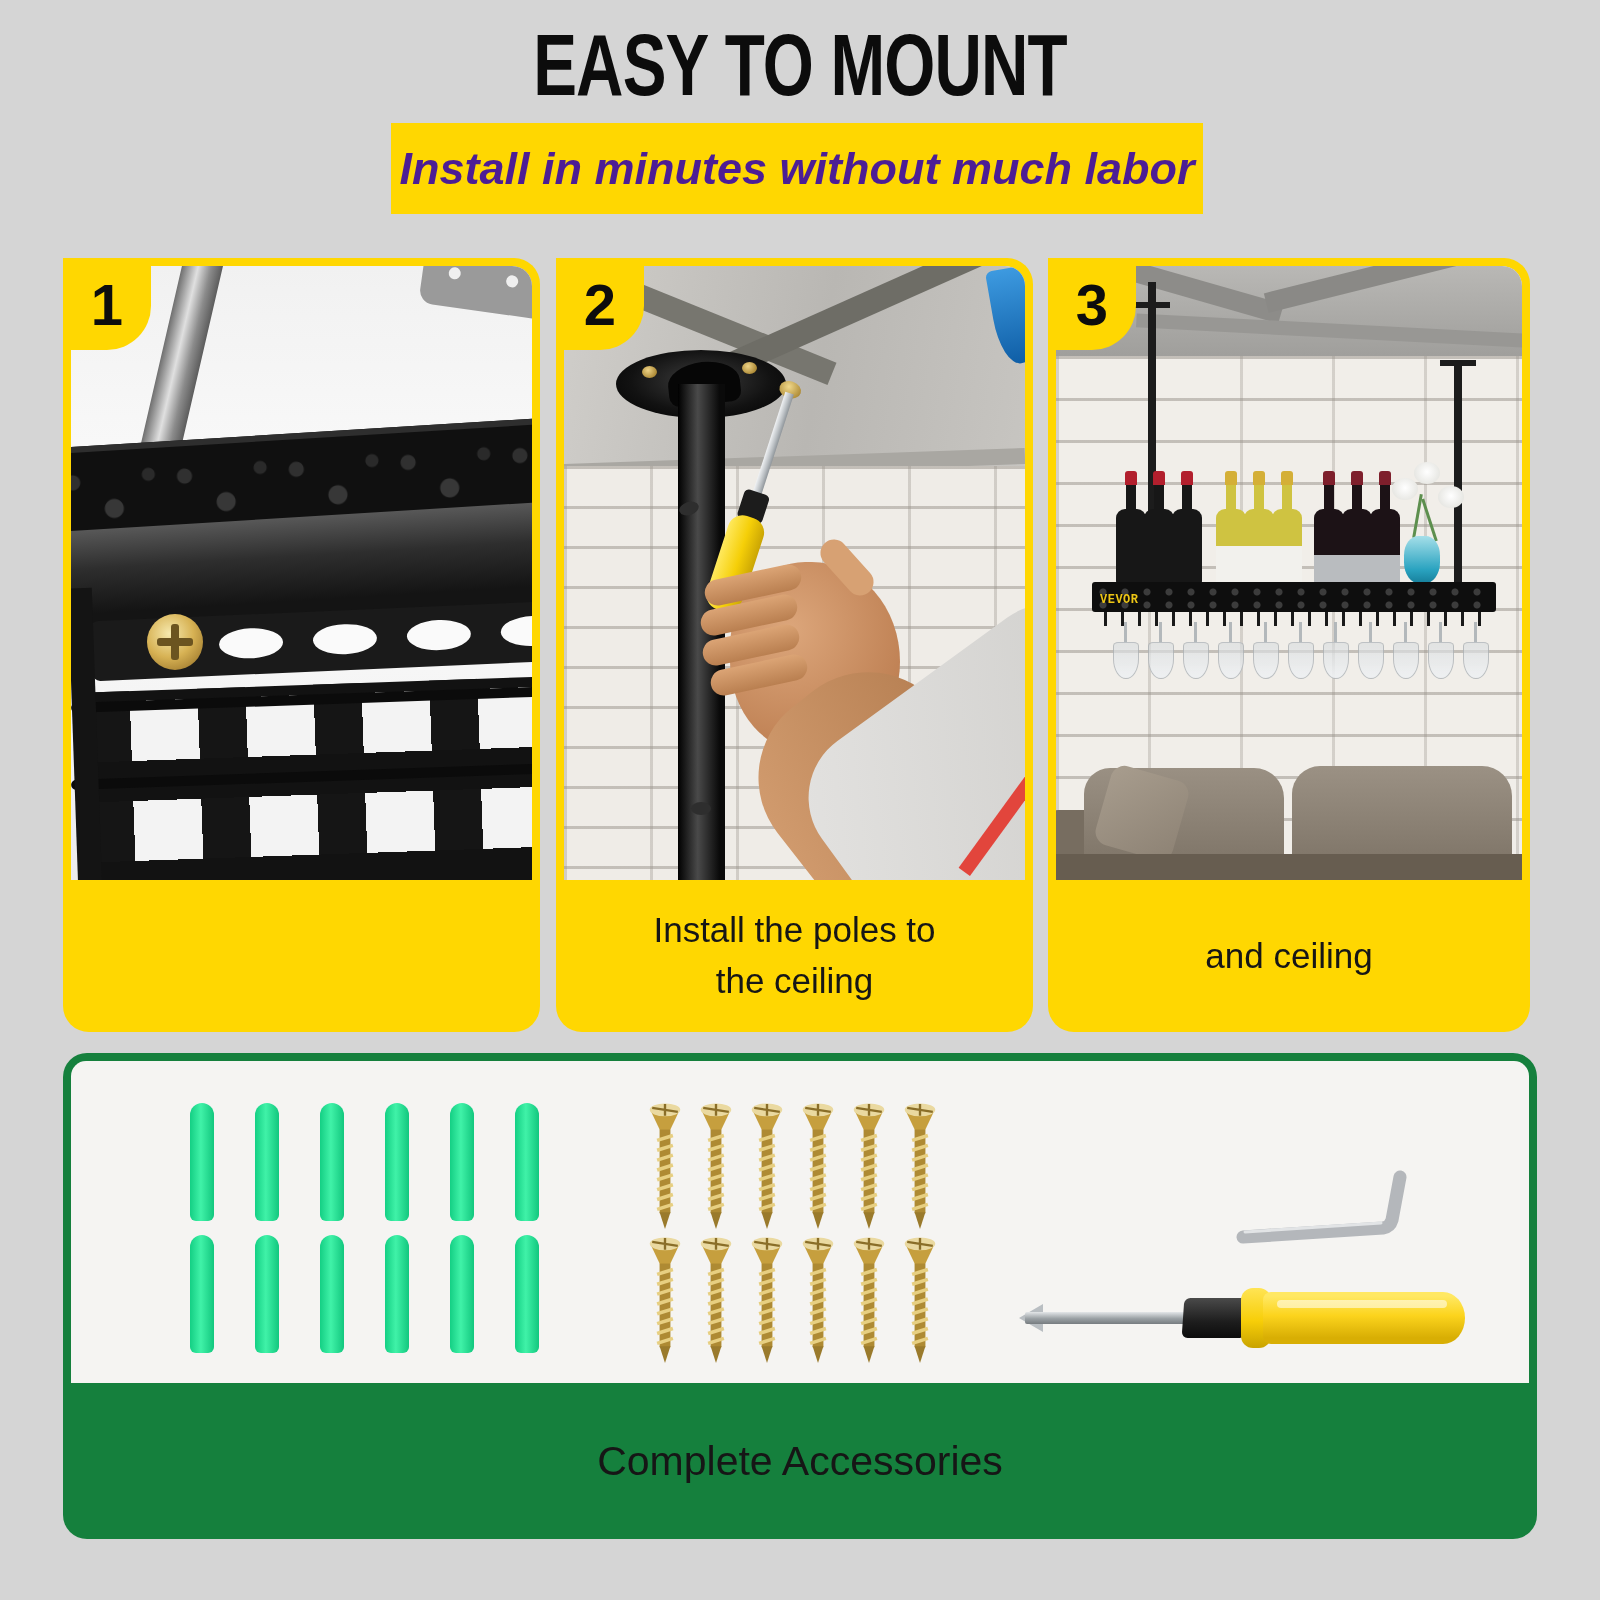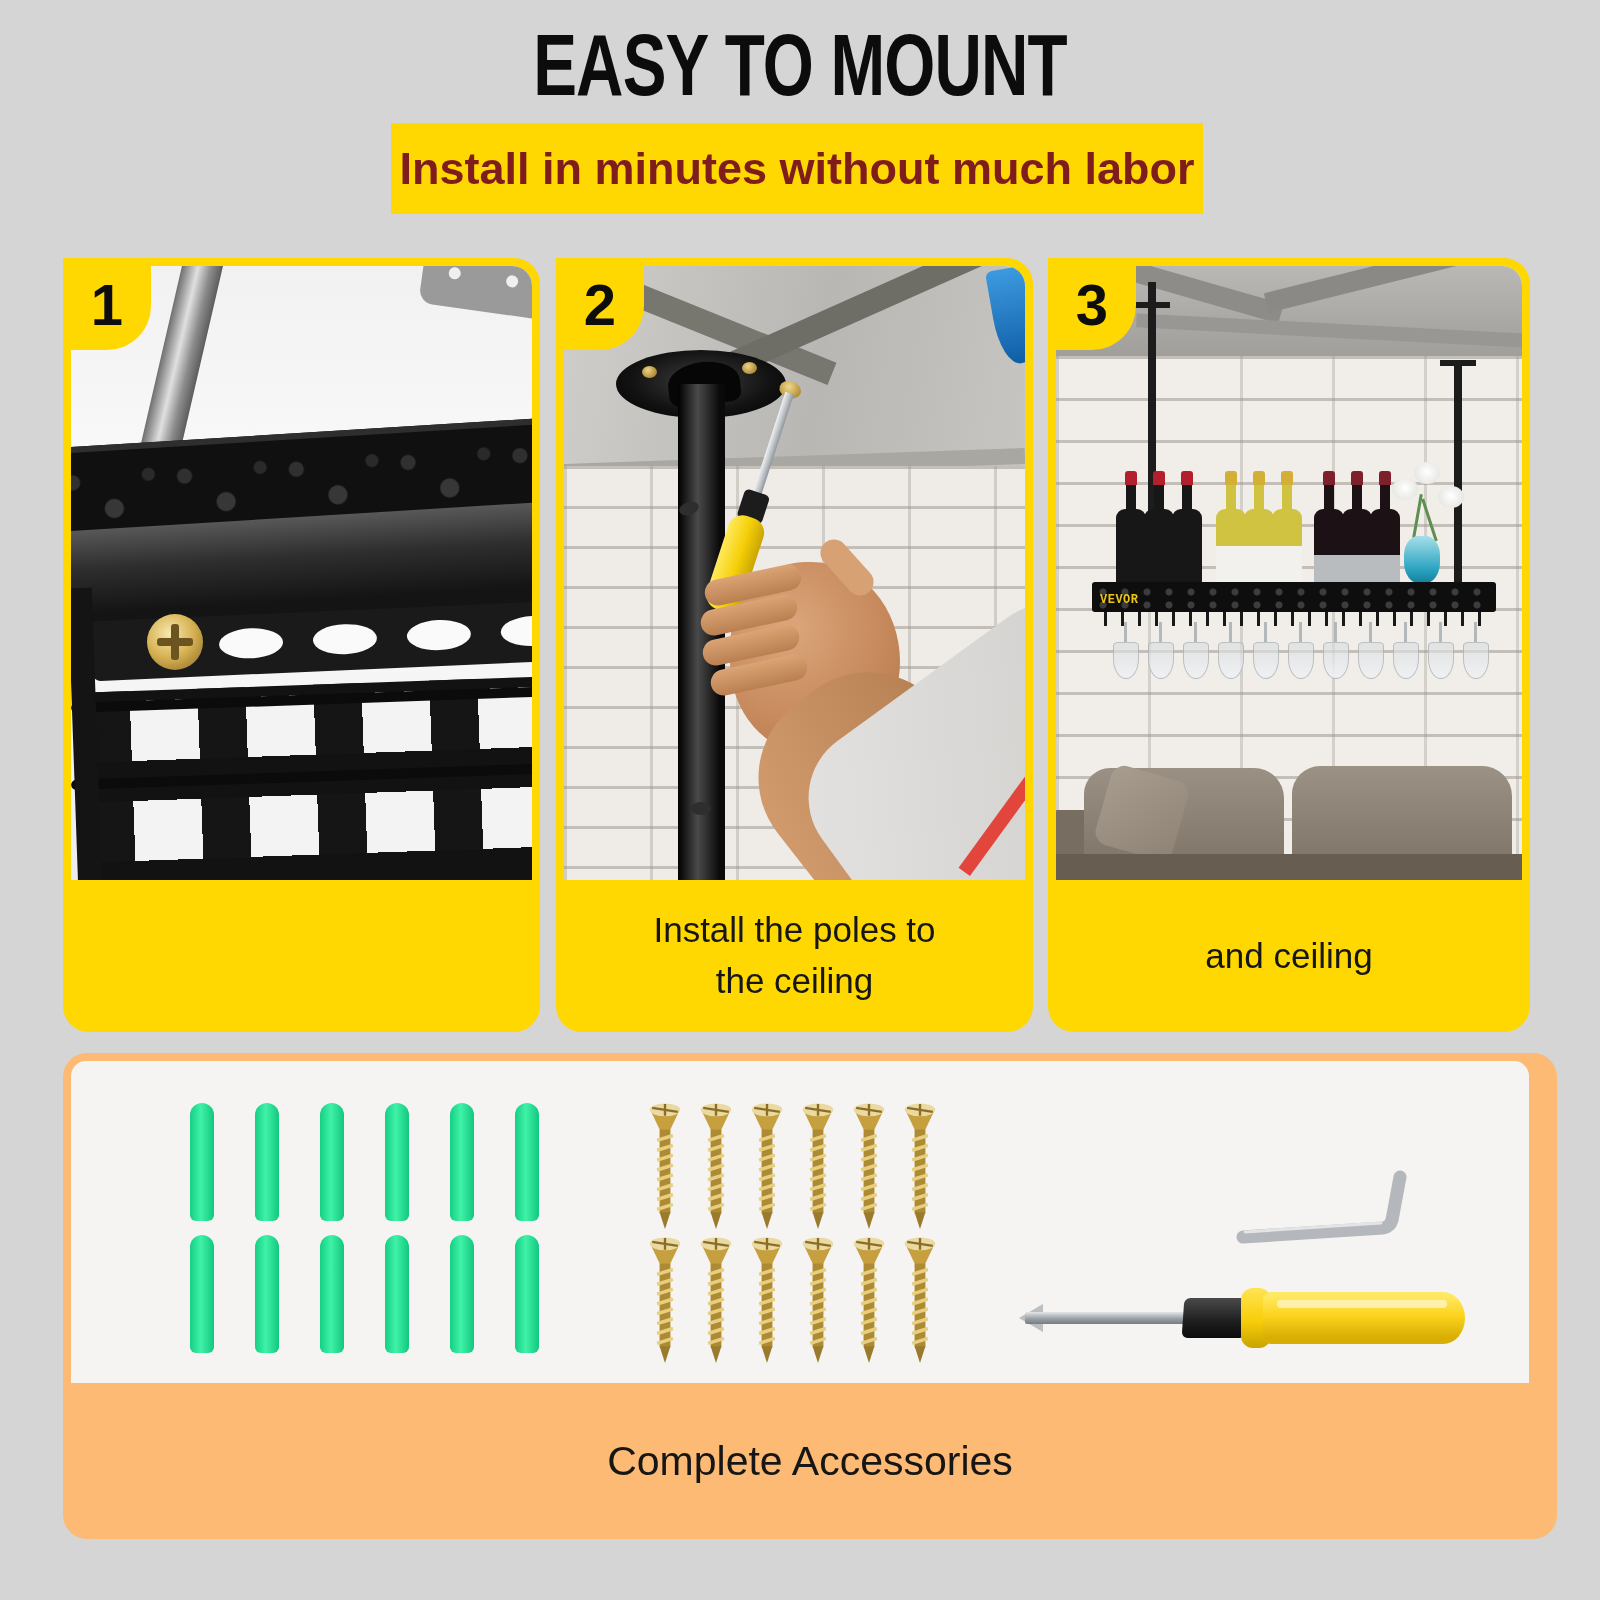--- a/index.html
+++ b/index.html
@@ -5,21 +5,21 @@
   html,body{margin:0;padding:0;background:#d5d5d5;}
   .page{position:relative;width:1600px;height:1600px;background:#d5d5d5;overflow:hidden;
         font-family:"Liberation Sans",sans-serif;color:#121212;}
 
   
   .title{position:absolute;top:16px;left:0;width:100%;margin:0;text-align:center;
          font-size:80px;font-weight:800;letter-spacing:-1px;color:#0c0c0c;
          transform:scaleX(.82) scaleY(1.08);transform-origin:center top;}
   .banner{position:absolute;left:391px;top:123px;width:812px;height:91px;background:#FFD701;
           display:flex;align-items:center;justify-content:center;}
-  .banner span{font-size:45px;font-weight:700;color:#7f1d1d;}
+  .banner span{font-size:45px;font-weight:700;color:#4c1d95;font-style:italic;}
 
   
   .panel{position:absolute;top:258px;width:477px;height:774px;background:#FFD701;border-radius:26px;}
   .panel.pn1{left:63px}.panel.pn2{left:556px}.panel.pn3{left:1048px;width:482px}
   .photo{position:absolute;left:8px;top:8px;width:calc(100% - 16px);height:614px;
          border-radius:20px 20px 0 0;overflow:hidden;background:#f3f3f3;}
   .badge{position:absolute;left:0;top:0;width:88px;height:92px;background:#FFD701;
          border-bottom-right-radius:44px;display:flex;align-items:center;justify-content:center;
          font-size:58px;font-weight:800;color:#0d0d0d;z-index:6;}
   .caption{position:absolute;left:0;bottom:0;width:100%;height:152px;margin:0;
@@ -150,22 +150,22 @@
   .p3 .sf-back1{left:28px;top:10px;width:200px;height:96px;border-radius:26px 30px 8px 8px;
             background:linear-gradient(180deg,#9a9083,#7f7568);}
   .p3 .sf-back2{left:236px;top:8px;width:220px;height:98px;border-radius:28px 30px 8px 8px;
             background:linear-gradient(180deg,#9b9184,#7f7568);}
   .p3 .sf-arm{left:-8px;top:52px;width:86px;height:72px;background:#776d60;border-radius:10px;}
   .p3 .sf-pillow{left:46px;top:14px;width:80px;height:82px;border-radius:14px;transform:rotate(16deg);
             background:linear-gradient(135deg,#a89d8e,#8d8274);}
   .p3 .sf-seat{left:0;bottom:-4px;width:100%;height:30px;background:#675d50;}
 
   
-  .card{position:absolute;left:63px;top:1053px;width:1474px;height:486px;background:#fdba74;
-        border-radius:24px;overflow:hidden;padding-left:20px;}
+  .card{position:absolute;left:63px;top:1053px;width:1474px;height:486px;background:#15803d;
+        border-radius:24px;overflow:hidden;}
   .card-white{position:absolute;left:8px;top:8px;width:1458px;height:322px;background:#f5f4f2;border-radius:15px 15px 0 0;}
   .card-footer{position:absolute;left:0;top:330px;width:100%;height:156px;
         display:flex;align-items:center;justify-content:center;font-size:41px;color:#161616;}
   .anchors{position:absolute;left:127px;top:50px;display:grid;grid-template-columns:repeat(6,24px);
         column-gap:41px;row-gap:14px;}
   .anchor{width:24px;height:118px;border-radius:12px 12px 6px 6px;
         background:linear-gradient(90deg,#14cf84,#40f2a8 45%,#12c77e);}
   .screws{position:absolute;left:585px;top:48px;display:grid;grid-template-columns:repeat(6,34px);
         column-gap:17px;row-gap:4px;}
   .screw{width:34px;height:130px;display:block;}

